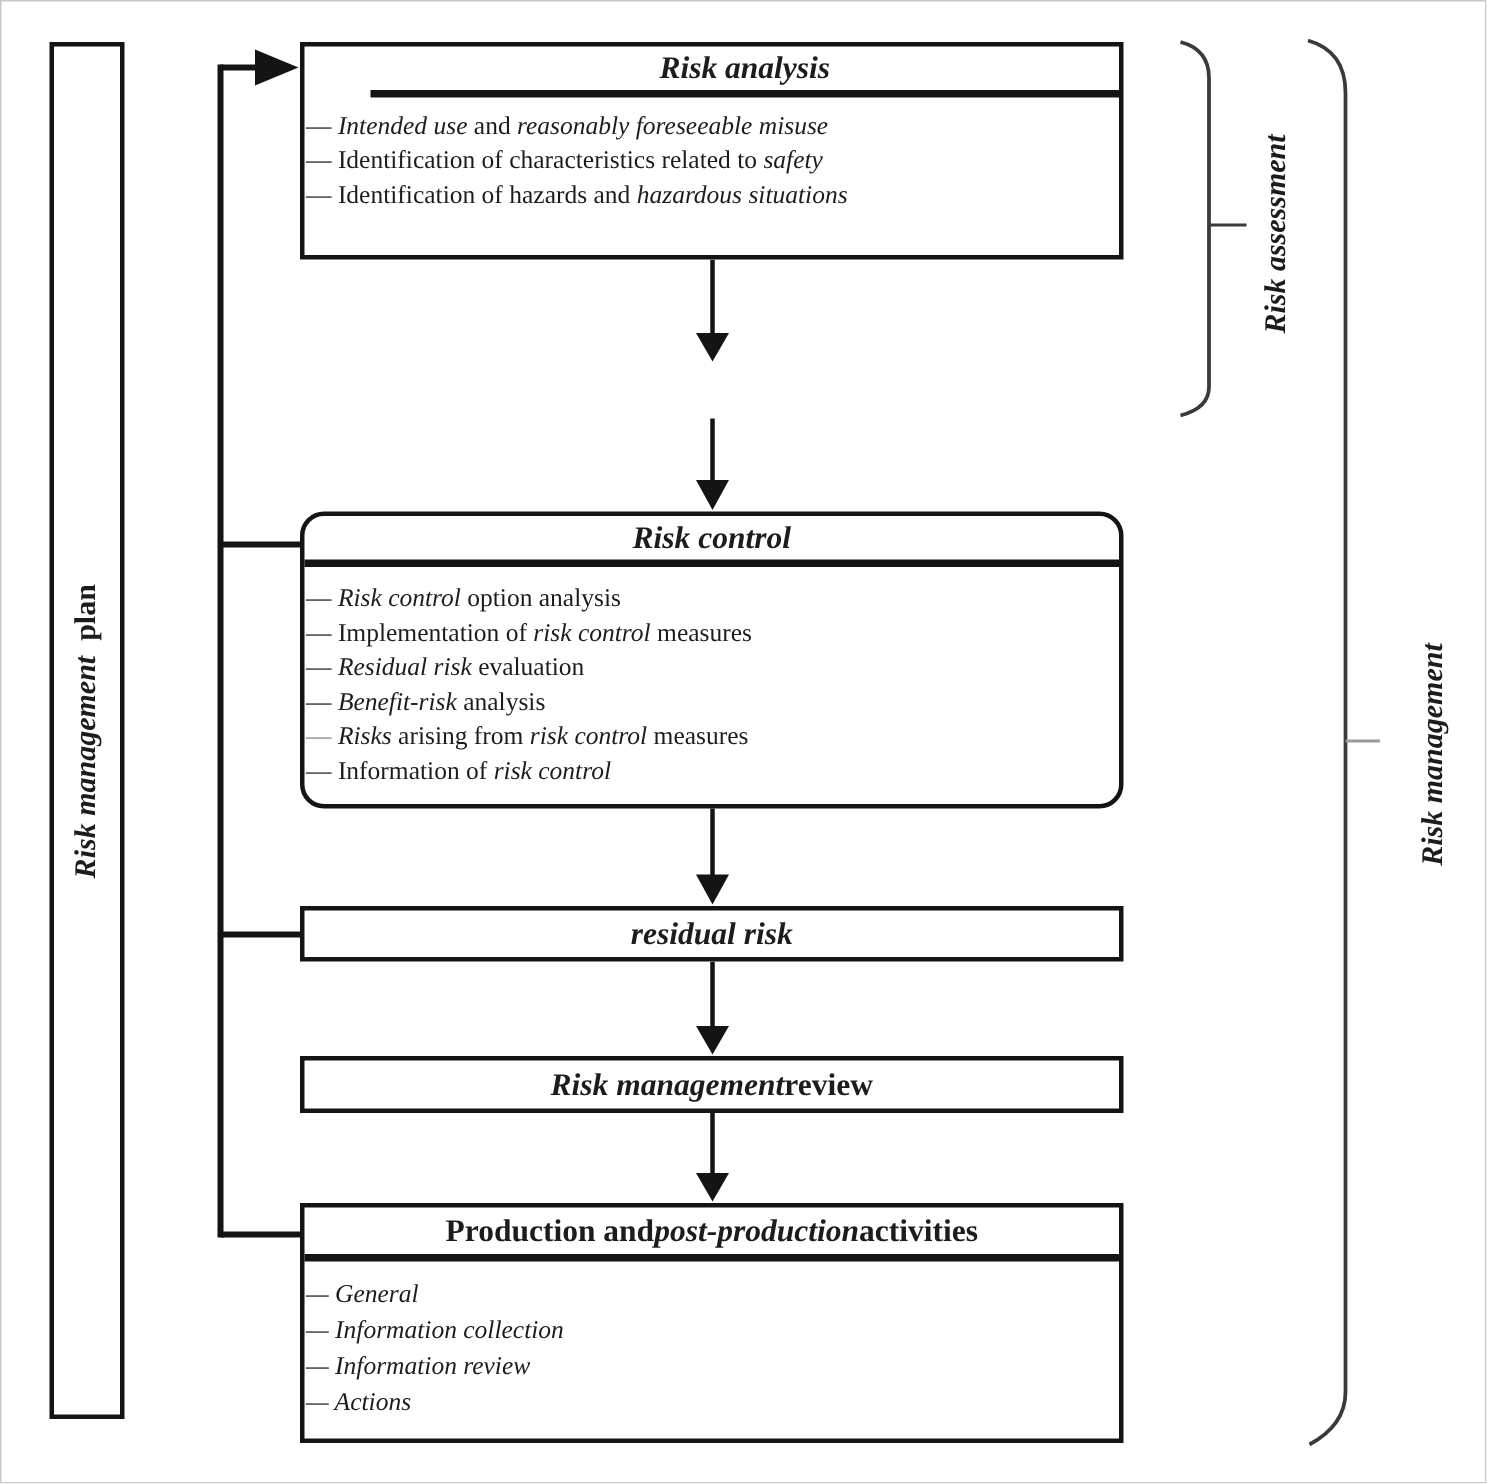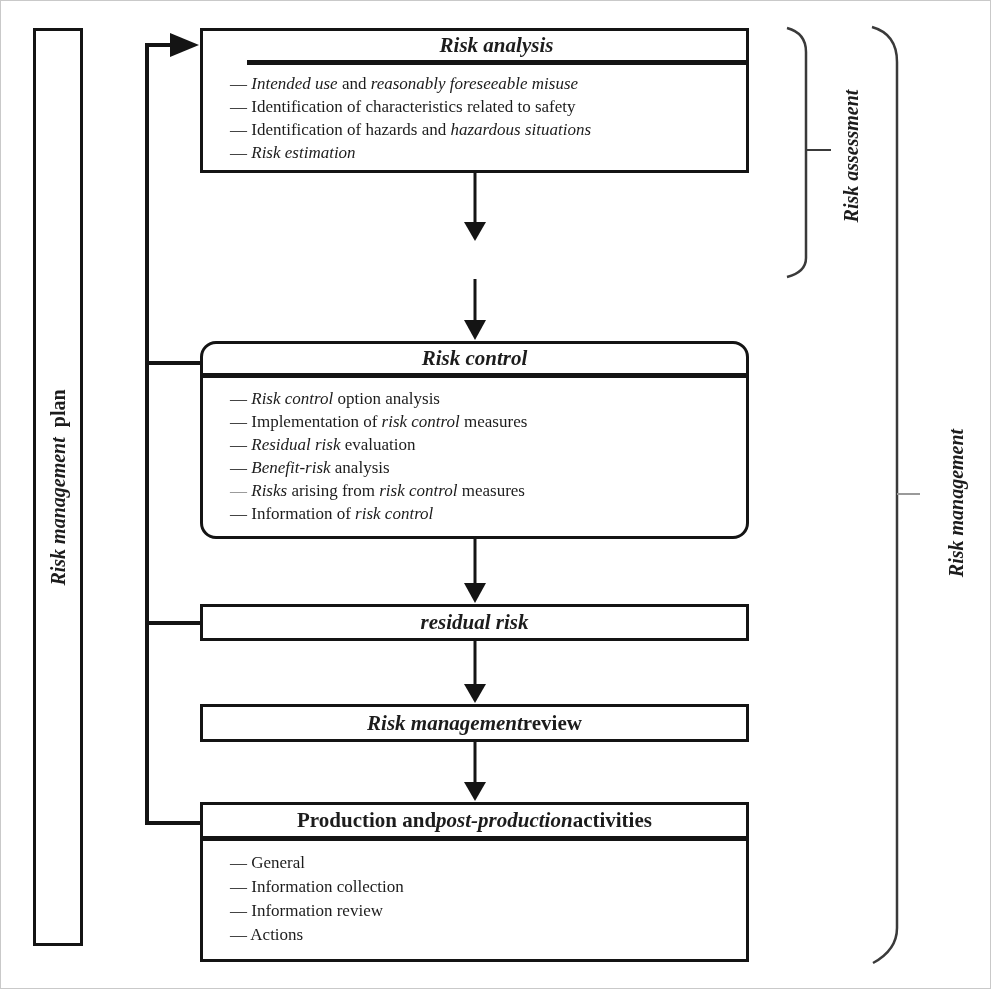--- a/index.html
+++ b/index.html
@@ -8,21 +8,21 @@
     font-family:"Liberation Serif","DejaVu Serif",serif;color:#1c1c1c;
     outline:1px solid #c9c9c9;outline-offset:-1px;overflow:hidden;
   }
   .conn{position:absolute;left:0;top:0;pointer-events:none;}
   .fbox{position:absolute;background:#fff;border:3px solid #141414;box-sizing:border-box;}
   .ftitle{
     font-weight:bold;font-size:21px;text-align:center;
     display:flex;align-items:center;justify-content:center;box-sizing:border-box;
   }
   .ftitle.banded{border-bottom:5px solid #141414;}
-  .fitems{padding:7px 6px 0 27px;box-sizing:border-box;}
+  .fitems{padding:7px 6px 0 1px;box-sizing:border-box;}
   .fitem{font-size:17px;white-space:nowrap;}
   .rot-label{
     position:absolute;white-space:nowrap;font-weight:bold;font-style:italic;
     transform:translate(-50%,-50%) rotate(-90deg);
   }
   .plan-box{
     position:absolute;background:#fff;border:3px solid #141414;box-sizing:border-box;
     display:flex;align-items:center;justify-content:center;
   }
   .plan-box .rot-inner{
@@ -74,23 +74,22 @@
   <div class="plan-box" style="left:33px;top:28px;width:50px;height:918px;">
     <span class="rot-inner"><span style="font-style: italic;">Risk management</span><span> plan</span></span>
   </div>
 
   <div class="fbox" style="left:200px;top:28px;width:549px;height:145px;">
     <div class="ftitle banded" style="height:34px;margin-left:44px;">
         <span style="font-style: italic;">Risk analysis</span>
       </div>
     <div class="fitems" style="line-height:23px;">
       <div class="fitem"><span>— </span><span style="font-style: italic;">Intended use</span><span> and </span><span style="font-style: italic;">reasonably foreseeable misuse</span></div>
-      <div class="fitem"><span>— Identification of characteristics related to </span><span style="">safety</span></div>
+      <div class="fitem"><span>— Identification of characteristics related to </span><span style="font-style: italic;">safety</span></div>
       <div class="fitem"><span>— Identification of </span><span style=" text-align: right;">hazards</span><span> and </span><span style="font-style: italic;">hazardous situations</span></div>
-      <div class="fitem"><span>— </span><span style="font-style: italic;">Risk estimation</span></div>
     </div>
   </div>
 
 
   <div class="fbox" style="left:200px;top:341px;width:549px;height:198px;border-radius:16px;">
     <div class="ftitle banded" style="height:34px;">
         <span style="font-style: italic;">Risk control</span>
       </div>
     <div class="fitems" style="line-height:23px;padding-top:9px;">
       <div class="fitem"><span>— </span><span style="font-style: italic;">Risk control</span><span> option analysis</span></div>
@@ -114,21 +113,21 @@
         <span> review</span>
       </div>
   </div>
 
   <div class="fbox" style="left:200px;top:802px;width:549px;height:160px;">
     <div class="ftitle banded" style="height:36px;">
         <span>Production and </span>
         <span style="font-style: italic;">post-production</span>
         <span> activities</span>
       </div>
-    <div class="fitems" style="line-height:24px;padding-top:10px;">
+    <div class="fitems" style="line-height:24px;padding-top:10px;font-style:italic;">
       <div class="fitem"><span>— General</span></div>
       <div class="fitem"><span>— Information collection</span></div>
       <div class="fitem"><span>— Information review</span></div>
       <div class="fitem"><span>— Actions</span></div>
     </div>
   </div>
 
   <span class="rot-label" style="left:851px;top:156px;font-size:20px;"><span style="font-style: italic;">Risk assessment</span></span>
   <span class="rot-label" style="left:956px;top:503px;font-size:20px;"><span style="font-style: italic;">Risk management</span></span>
 

